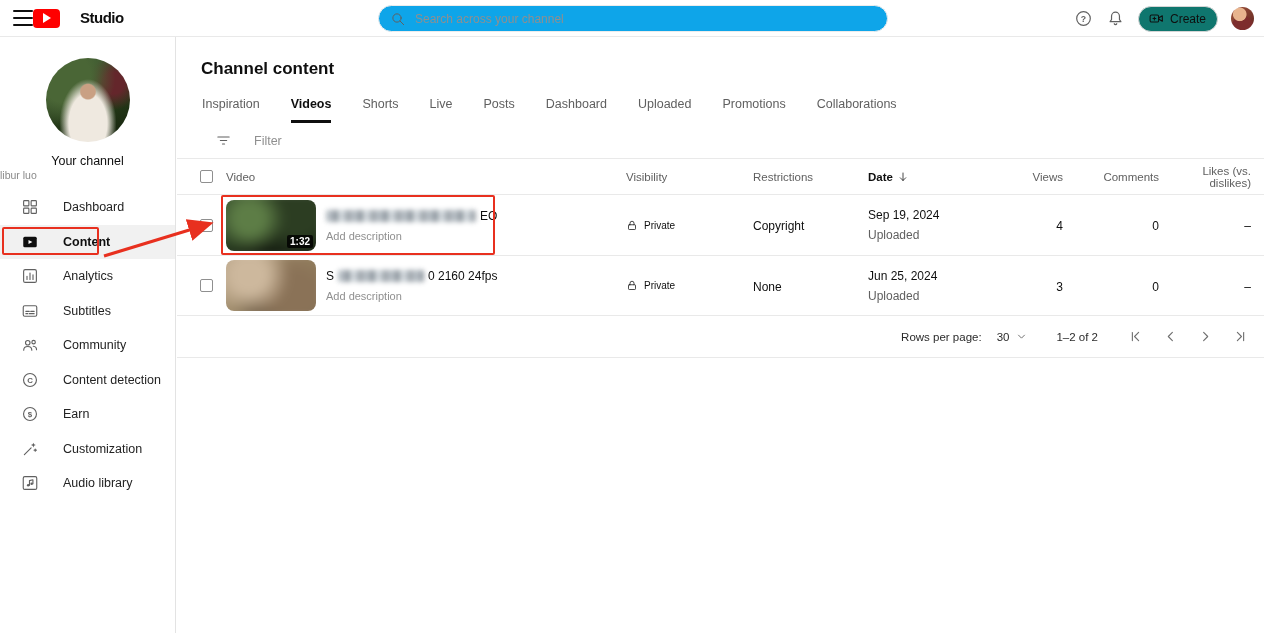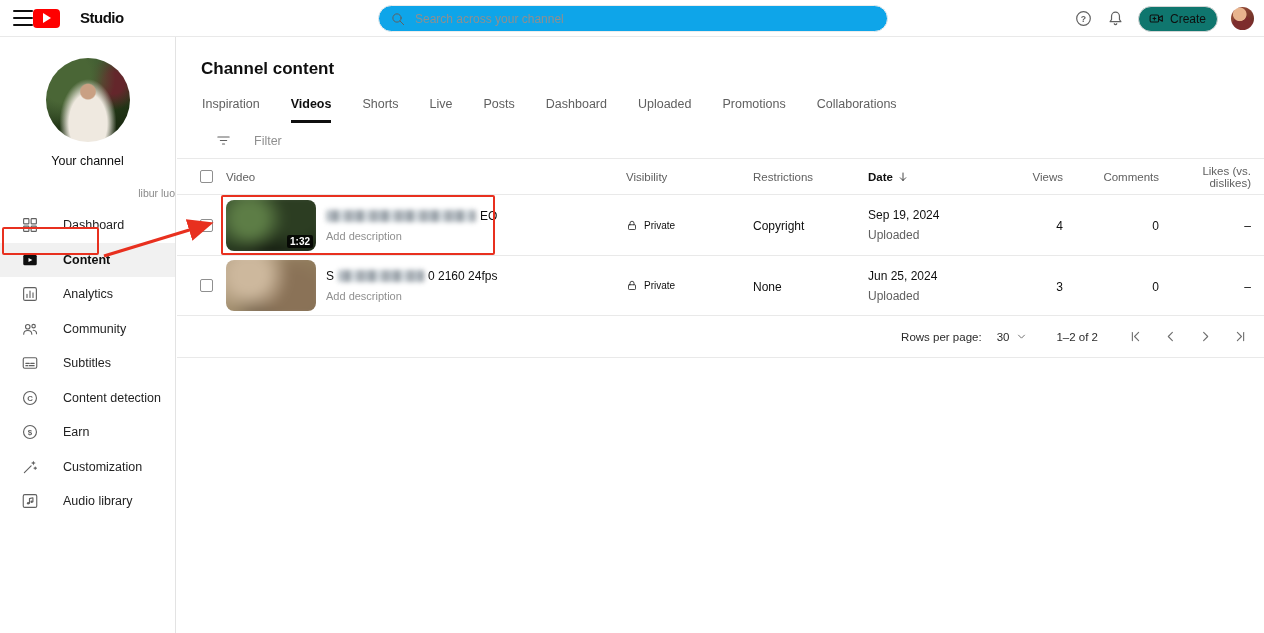--- a/index.html
+++ b/index.html
@@ -26,21 +26,21 @@
 
   
   .sidebar{position:absolute;left:0;top:37px;width:176px;height:596px;border-right:1px solid #e3e3e3;background:#fff}
   .ch-avatar{width:84px;height:84px;border-radius:50%;margin:21px auto 0;cursor:pointer;background:
     radial-gradient(circle at 50% 40%,#c9a083 0 11%,transparent 13%),
     radial-gradient(ellipse at 50% 78%,#efe9e0 0 32%,transparent 48%),
     radial-gradient(circle at 22% 22%,#4a6636 0 28%,transparent 55%),
     radial-gradient(circle at 80% 30%,#64262b 0 12%,transparent 30%),
     linear-gradient(160deg,#44603a,#223616 65%,#131f0c)}
   .ch-name{text-align:center;font-size:12.5px;font-weight:400;color:#0f0f0f;margin-top:12px;line-height:15px}
-  .ch-handle{text-align:right;font-size:10.5px;color:#8a8a8a;margin-top:18px;line-height:13px}
+  .ch-handle{text-align:left;font-size:10.5px;color:#8a8a8a;margin-top:0;line-height:13px}
   .nav{margin-top:8px}
   .nav-item{height:34.5px;display:flex;align-items:center;padding-left:20px;gap:24px;font-size:12.5px;color:#232323;cursor:pointer}
   .nav-item.selected{background:#f1f1f1;font-weight:700;color:#0f0f0f}
   .nav-icon{width:19px;height:19px;flex:none;display:flex;align-items:center;justify-content:center}
   .oicon{stroke:#606060;stroke-width:1.5;fill:none;stroke-linecap:round;stroke-linejoin:round}
 
   
   .main{position:absolute;left:177px;top:37px;width:1087px;height:596px;background:#fff}
   .page-title{margin:23px 0 0 24px;font-size:17px;font-weight:700;line-height:17px}
   .tabs{display:flex;gap:31px;margin:20px 0 0 25px}
@@ -180,39 +180,39 @@
             <line x1="8" y1="16.5" x2="8" y2="12.5"></line>
             <line x1="12" y1="16.5" x2="12" y2="8"></line>
             <line x1="16" y1="16.5" x2="16" y2="10.5"></line>
           </svg>
         </span>
       <span>Analytics</span>
     </div>
     <div class="nav-item">
       <span class="nav-icon">
           <svg class="oicon" width="18" height="18" viewBox="0 0 24 24">
-            <circle cx="9" cy="9" r="3"></circle>
-            <path d="M3.6 19c0-3 2.4-5 5.4-5s5.4 2 5.4 5"></path>
-            <circle cx="16.8" cy="8.2" r="2.3"></circle>
-            <path d="M16.4 13.7c2.6.3 4.3 2.1 4.3 4.5"></path>
-          </svg>
-        </span>
-      <span>Community</span>
-    </div>
-    <div class="nav-item">
-      <span class="nav-icon">
-          <svg class="oicon" width="18" height="18" viewBox="0 0 24 24">
             <rect x="3" y="5" width="18" height="14" rx="2"></rect>
             <line x1="6.5" y1="12.5" x2="11" y2="12.5"></line>
             <line x1="13" y1="12.5" x2="17.5" y2="12.5"></line>
             <line x1="6.5" y1="15.5" x2="9" y2="15.5"></line>
             <line x1="11" y1="15.5" x2="17.5" y2="15.5"></line>
           </svg>
         </span>
       <span>Subtitles</span>
+    </div>
+    <div class="nav-item">
+      <span class="nav-icon">
+          <svg class="oicon" width="18" height="18" viewBox="0 0 24 24">
+            <circle cx="9" cy="9" r="3"></circle>
+            <path d="M3.6 19c0-3 2.4-5 5.4-5s5.4 2 5.4 5"></path>
+            <circle cx="16.8" cy="8.2" r="2.3"></circle>
+            <path d="M16.4 13.7c2.6.3 4.3 2.1 4.3 4.5"></path>
+          </svg>
+        </span>
+      <span>Community</span>
     </div>
     <div class="nav-item">
       <span class="nav-icon">
           <svg width="18" height="18" viewBox="0 0 24 24">
             <circle class="oicon" cx="12" cy="12" r="8.6"></circle>
             <text x="12" y="15.8" text-anchor="middle" font-size="10.5" font-weight="bold" fill="#606060">C</text>
           </svg>
         </span>
       <span>Content detection</span>
     </div>

